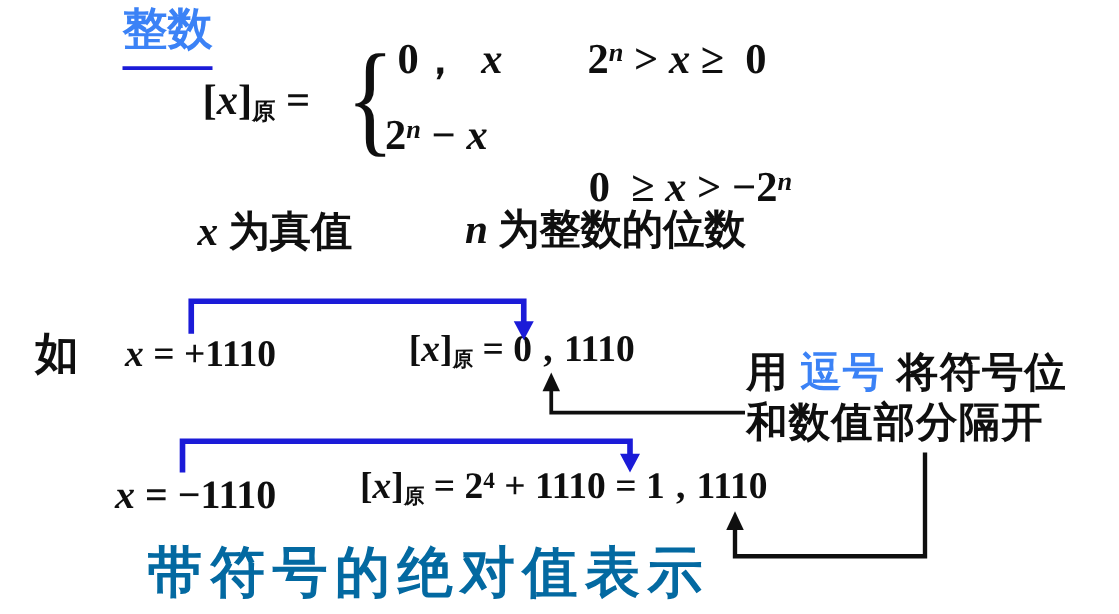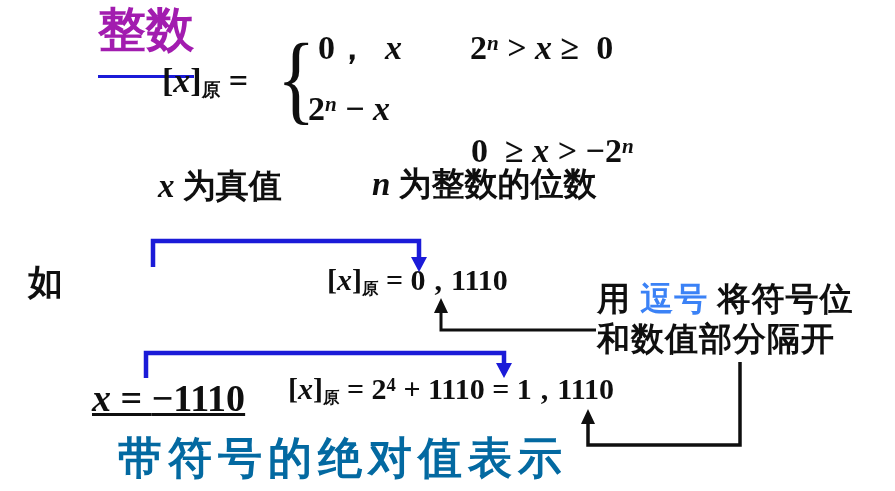--- a/index.html
+++ b/index.html
@@ -8,35 +8,35 @@
     overflow:hidden; color:#0f0f0f; font-weight:bold;
     font-family:"Liberation Serif","DejaVu Serif",serif;
   }
   .abs { position:absolute; white-space:pre; line-height:1.05; }
   .it  { font-style:italic; }
   .blue{ color:#3b82f6; }
   .sp  { font-size:0.62em; position:relative; top:-0.45em; font-style:italic; }
   .sp4 { font-size:0.62em; position:relative; top:-0.45em; }
   .sb  { font-size:0.55em; position:relative; top:0.22em; }
   .cm  { margin:0 9px; }
-  #title   { left:98px;  top:5px;   font-size:48px; color:#a21caf; padding-bottom:20px; border-bottom:3px solid #1b1bd8; }
+  #title   { left:98px;  top:5px;   font-size:36px; color:#3b82f6; padding-bottom:10px; border-bottom:3px solid #1b1bd8; }
   #f-lhs   { left:162px; top:63px;  font-size:34px; }
   #f-brace { left:277px; top:28px;  font-size:100px; font-weight:normal; line-height:1.02; transform:scaleX(0.8); transform-origin:left top; }
   #c1-val  { left:318px; top:30px;  font-size:34px; }
   #c1-val .gap { margin-left:16px; }
   #c1-cond { left:470px; top:30px;  font-size:34px; }
   #c2-val  { left:308px; top:91px;  font-size:34px; }
   #c2-cond { left:471px; top:95px;  font-size:34px;margin-top:38px; }
   #leg-x   { left:158px; top:169px; font-size:33px; }
   #leg-n   { left:372px; top:167px; font-size:33px; }
   #ex-label{ left:28px;  top:265px; font-size:35px; }
   #ex1-lhs { left:100px; top:268px; font-size:30px; }
   #ex1-rhs { left:327px; top:264px; font-size:30px; }
   #note    { left:597px; top:280px; font-size:33px; line-height:1.2; letter-spacing:1px; }
-  #ex2-lhs { left:92px;  top:379px; font-size:38px;text-decoration:underline; }
+  #ex2-lhs { left:92px;  top:379px; font-size:32px; }
   #ex2-rhs { left:288px; top:373px; font-size:30px; }
   #footer  { left:118px; top:436px; font-size:44px; letter-spacing:6px; color:#0369a1; }
   svg.arrows { position:absolute; left:0; top:0; pointer-events:none; }
 </style>
 </head>
 <body>
 
 <div class="slide">
 
   <div class="abs" id="title">整数</div>
@@ -49,20 +49,21 @@
   <div class="abs" id="c1-cond"><span>2</span><span class="sp">n</span><span> &gt; </span><span class="it">x</span><span> ≥  0</span></div>
 
   <div class="abs" id="c2-val"><span>2</span><span class="sp">n</span><span> − </span><span class="it">x</span></div>
   <div class="abs" id="c2-cond"><span>0  ≥ </span><span class="it">x</span><span> &gt; −2</span><span class="sp">n</span></div>
 
   <div class="abs" id="leg-n"><span class="it">n</span><span> 为整数的位数</span></div>
   <div class="abs" id="leg-x"><span class="it">x</span><span> 为真值</span></div>
 
   <div class="abs" id="ex-label">如</div>
 
+  <div class="abs" id="ex1-lhs"><span class="it">x</span><span> = </span><span>+1110</span></div>
   <div class="abs" id="ex1-rhs"><span>[</span><span class="it">x</span><span>]</span><span class="sb">原</span><span> = </span><span>0</span><span class="cm">,</span><span>1110</span></div>
 
   <div class="abs" id="note"><span>用 </span><span class="blue">逗号</span><span> 将符号位</span><br><span>和数值部分隔开</span></div>
 
   <div class="abs" id="ex2-lhs"><span class="it">x</span><span> = </span><span>−1110</span></div>
   <div class="abs" id="ex2-rhs"><span>[</span><span class="it">x</span><span>]</span><span class="sb">原</span><span> = </span><span>2</span><span class="sp4">4</span><span> + 1110 = </span><span>1</span><span class="cm">,</span><span>1110</span></div>
 
   <div class="abs" id="footer">带符号的绝对值表示</div>
 
   <svg class="arrows" width="895" height="491" viewBox="0 0 895 491">

